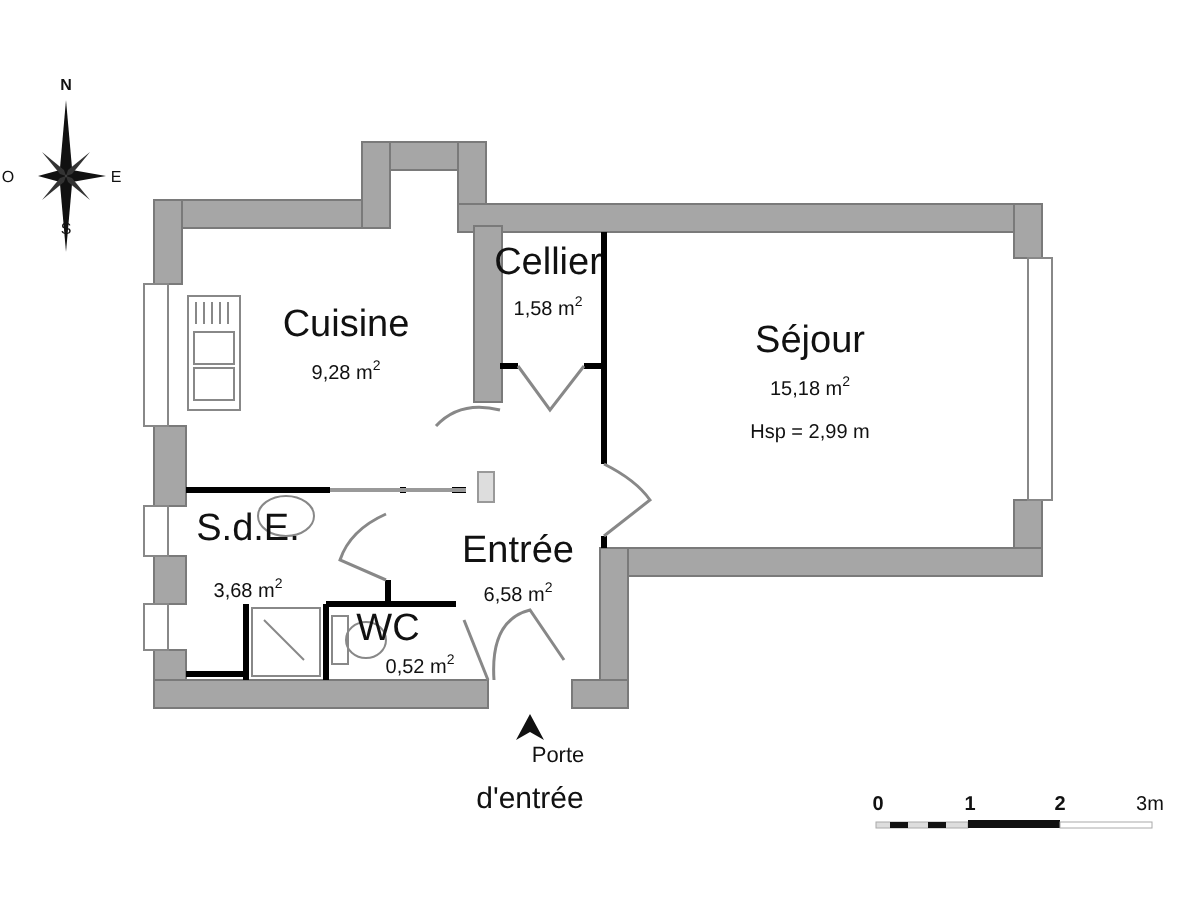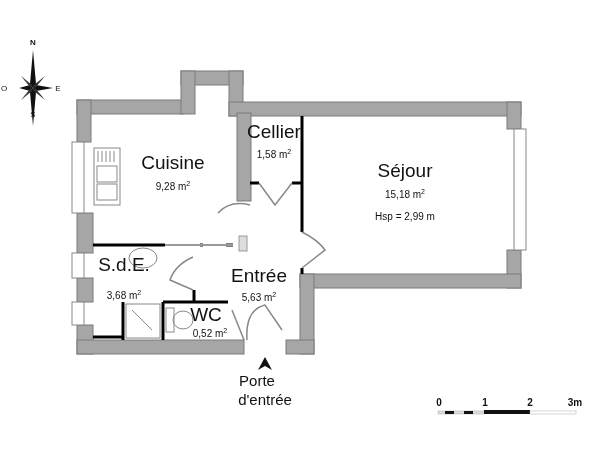--- a/index.html
+++ b/index.html
@@ -127,24 +127,24 @@
 <div class="lbl area" style="left:274px;top:148px"><span>1,58 m</span><sup>2</sup></div>
 
 <div class="lbl room" style="left:405px;top:160px">Séjour</div>
 <div class="lbl area" style="left:405px;top:188px"><span>15,18 m</span><sup>2</sup></div>
 <div class="lbl area" style="left:405px;top:211px">Hsp = 2,99 m</div>
 
 <div class="lbl room" style="left:124px;top:254px">S.d.E.</div>
 <div class="lbl area" style="left:124px;top:289px"><span>3,68 m</span><sup>2</sup></div>
 
 <div class="lbl room" style="left:259px;top:265px">Entrée</div>
-<div class="lbl area" style="left:259px;top:291px"><span>5,63 m</span><sup>2</sup></div>
+<div class="lbl area" style="left:259px;top:291px"><span>6,58 m</span><sup>2</sup></div>
 
-<div class="lbl room" style="left:206px;top:304px">WC</div>
+<div class="lbl room" style="left:194px;top:304px">WC</div>
 <div class="lbl area" style="left:210px;top:327px"><span>0,52 m</span><sup>2</sup></div>
 
-<div class="lbl" style="left:257px;top:372px;font-size:15px">Porte</div>
+<div class="lbl" style="left:279px;top:372px;font-size:11px">Porte</div>
 <div class="lbl" style="left:265px;top:391px;font-size:15px">d'entrée</div>
 
 <div class="lbl" style="left:439px;top:397px;font-size:10px;font-weight:bold">0</div>
 <div class="lbl" style="left:485px;top:397px;font-size:10px;font-weight:bold">1</div>
 <div class="lbl" style="left:530px;top:397px;font-size:10px;font-weight:bold">2</div>
-<div class="lbl" style="left:575px;top:397px;font-size:10px;font-weight:bold">3m</div>
+<div class="lbl" style="left:575px;top:397px;font-size:10px;font-weight:normal">3m</div>
 
 </body></html>

